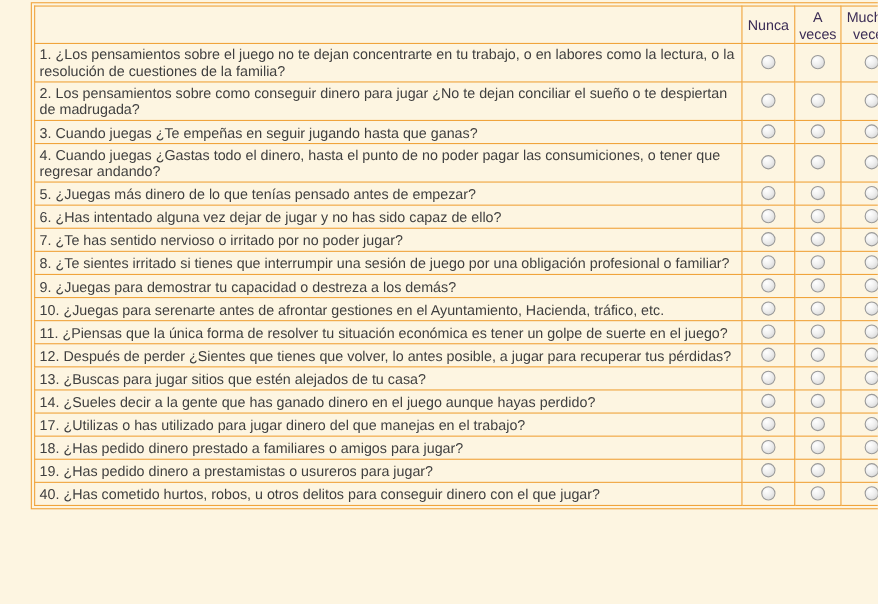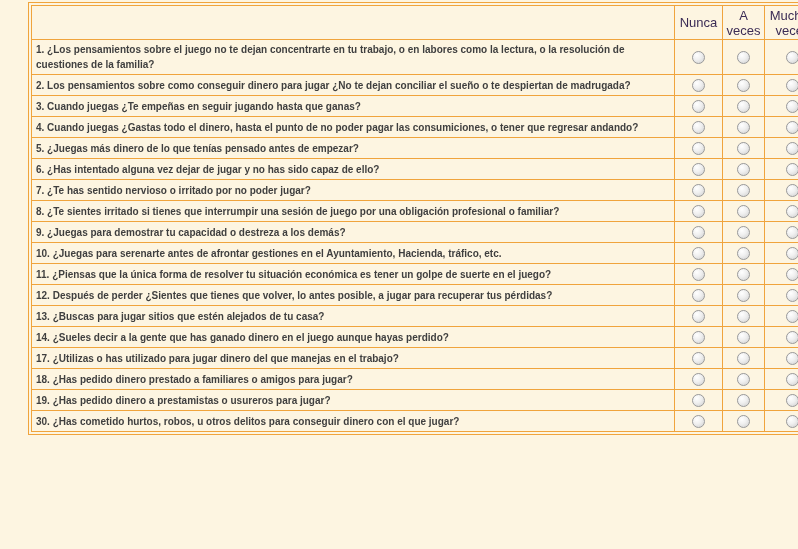--- a/index.html
+++ b/index.html
@@ -45,26 +45,25 @@
     color: var(--htext);
     font-weight: normal;
     font-size: 13px;
     line-height: 15px;
     text-align: center;
     vertical-align: middle;
     padding: 1px 2px;
   }
   td.q {
     color: var(--qtext);
-    font-size: 10px;
+    font-size: 13px;
     line-height: 15px;
     padding: 2px 4px 2px 4px;
     vertical-align: middle;
     height: 21px;
-    font-weight: bold;
   }
   td.opt {
     text-align: center;
     vertical-align: middle;
     padding: 0;
   }
   .radio {
     display: inline-block;
     width: 13px;
     height: 13px;
@@ -192,21 +191,21 @@
             <td class="opt"><span class="radio" role="radio" aria-checked="false"></span></td>
             <td class="opt"><span class="radio" role="radio" aria-checked="false"></span></td>
           </tr>
           <tr>
             <td class="q">19. ¿Has pedido dinero a prestamistas o usureros para jugar?</td>
             <td class="opt"><span class="radio" role="radio" aria-checked="false"></span></td>
             <td class="opt"><span class="radio" role="radio" aria-checked="false"></span></td>
             <td class="opt"><span class="radio" role="radio" aria-checked="false"></span></td>
           </tr>
           <tr>
-            <td class="q">30. ¿Has cometido hurtos, robos, u otros delitos para conseguir dinero con el que jugar?</td>
+            <td class="q">40. ¿Has cometido hurtos, robos, u otros delitos para conseguir dinero con el que jugar?</td>
             <td class="opt"><span class="radio" role="radio" aria-checked="false"></span></td>
             <td class="opt"><span class="radio" role="radio" aria-checked="false"></span></td>
             <td class="opt"><span class="radio" role="radio" aria-checked="false"></span></td>
           </tr>
         </tbody>
     </table>
   </div>
 </div>
 
 </body></html>

